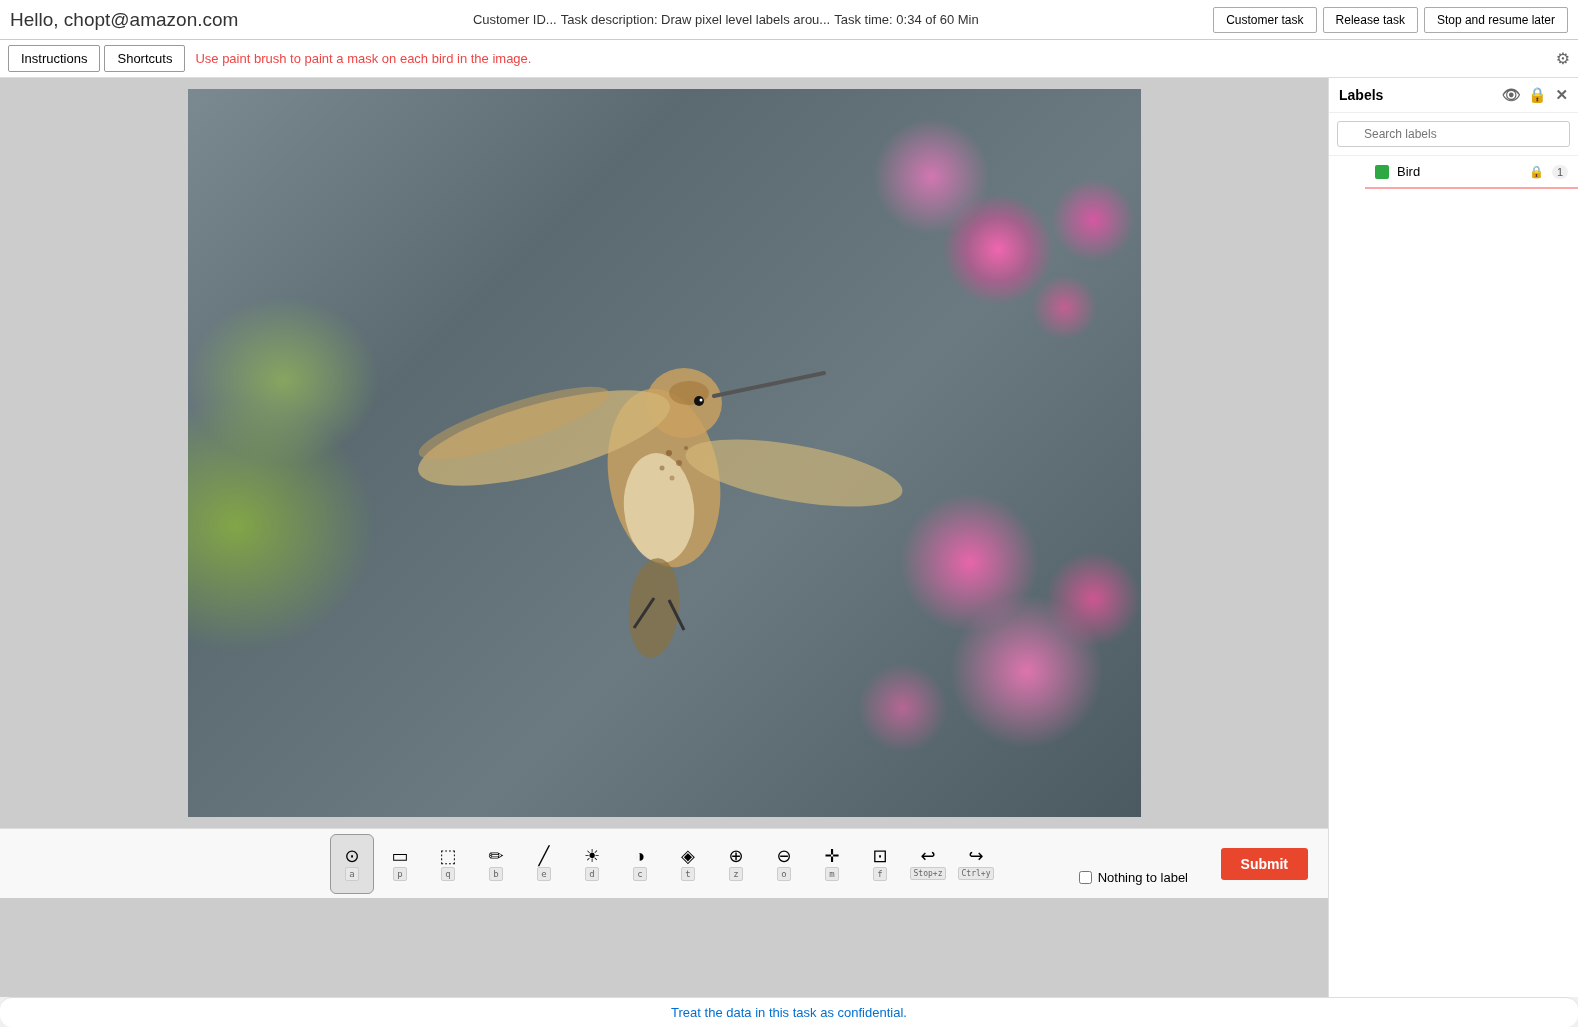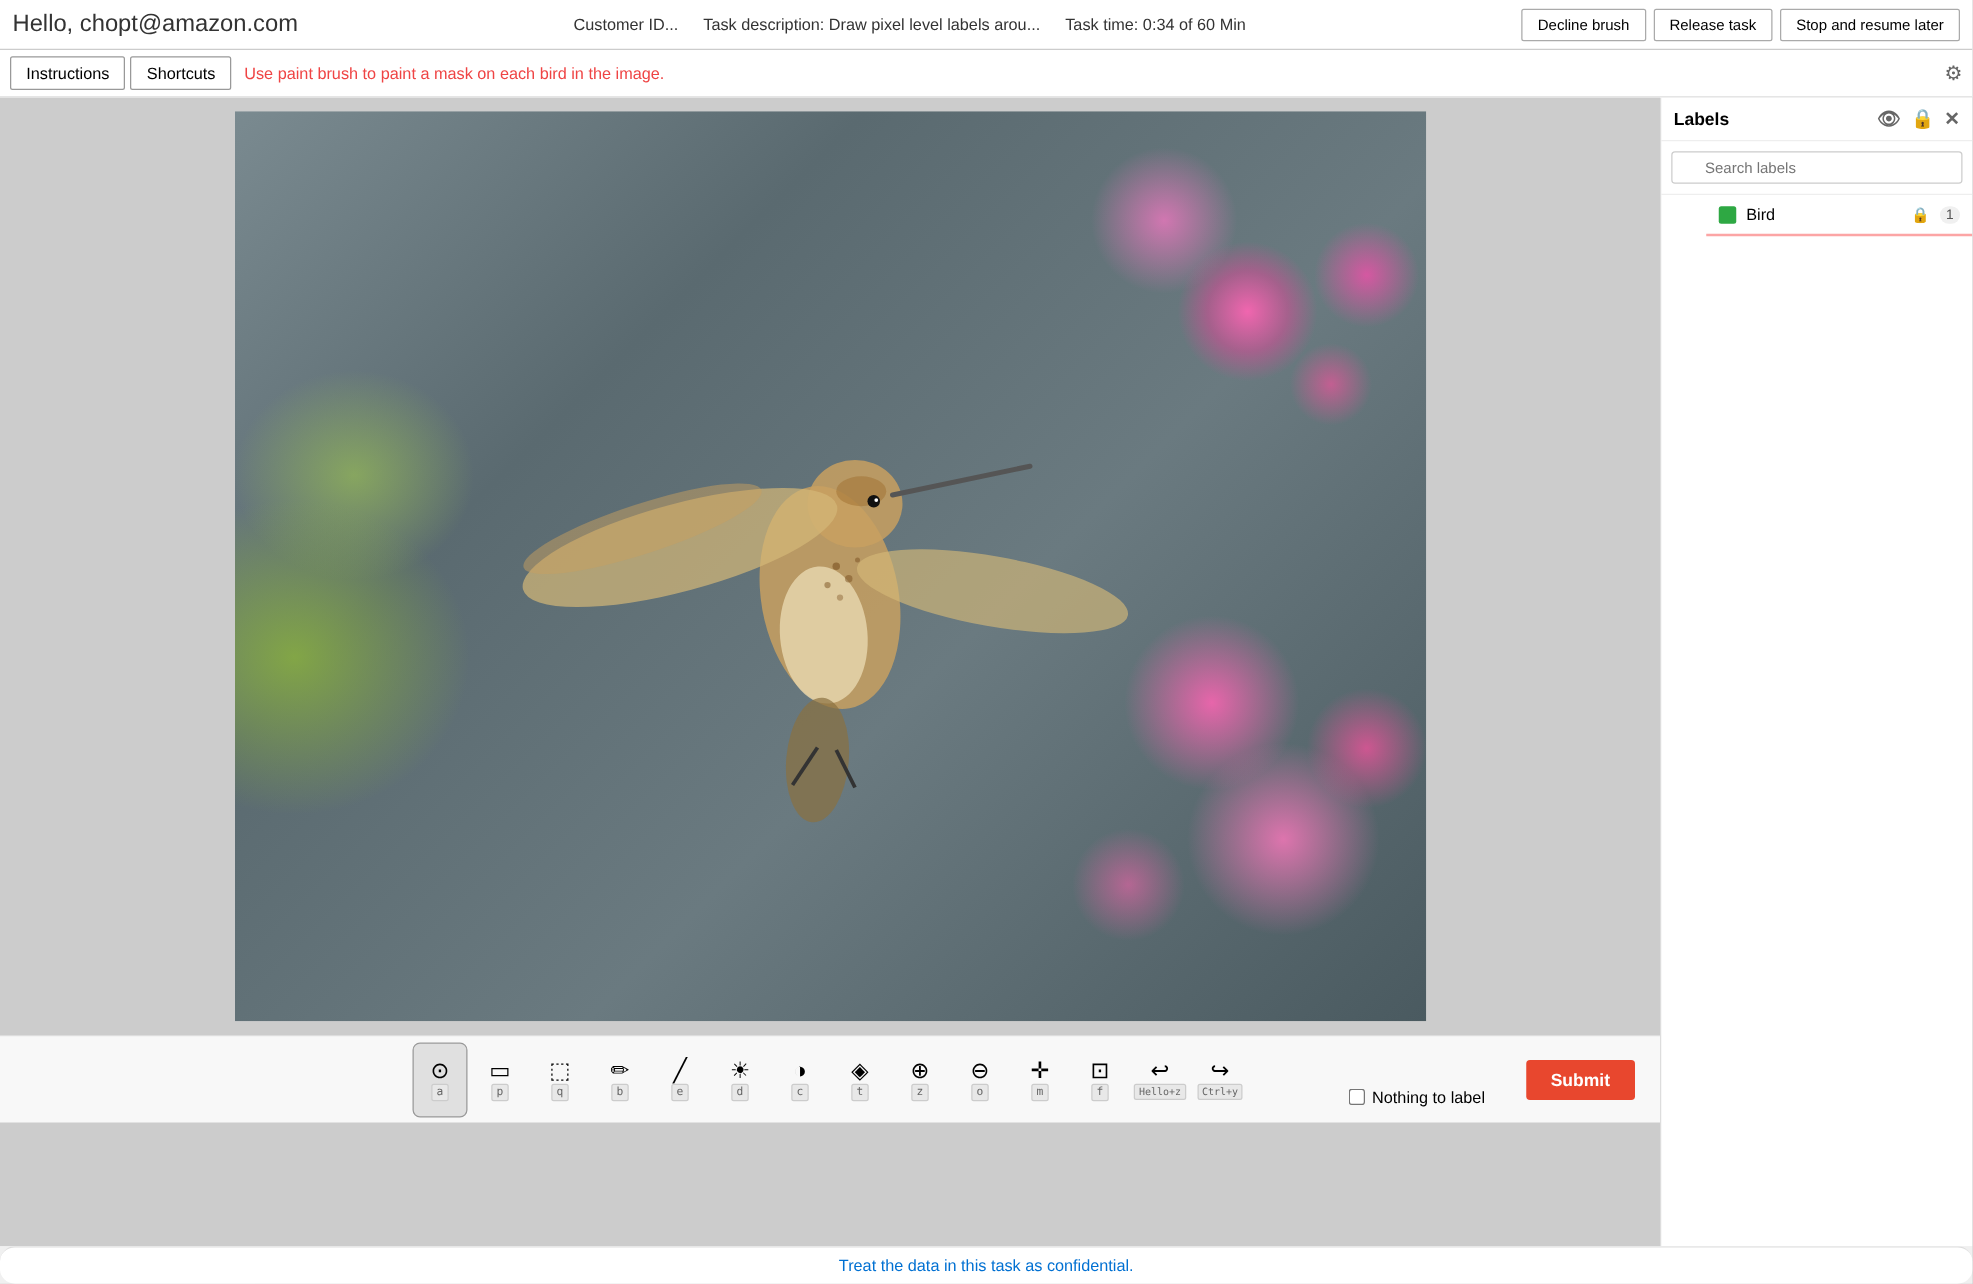--- a/index.html
+++ b/index.html
@@ -9,21 +9,21 @@
     #header {
       display: flex;
       align-items: center;
       background: #fff;
       border-bottom: 1px solid #ccc;
       height: 40px;
       padding: 0 10px;
       gap: 20px;
     }
     #header .greeting { font-size: 19px; color: #333; flex-shrink: 0; }
-    #header .task-info { display: flex; gap: 20px; flex: 1; justify-content: center; font-size: 13px; color: #333; }
+    #header .task-info { display: flex; gap: 4px; flex: 1; justify-content: center; font-size: 13px; color: #333; }
     #header .task-info span { white-space: nowrap; }
     #header .header-buttons { display: flex; gap: 6px; align-items: center; }
     .header-btn {
       padding: 5px 12px;
       border: 1px solid #aaa;
       background: #fff;
       cursor: pointer;
       font-size: 12px;
       border-radius: 2px;
     }
@@ -258,21 +258,21 @@
 <body>
 
 <div id="header">
   <span class="greeting">Hello, chopt@amazon.com</span>
   <div class="task-info">
     <span>Customer ID...</span>
     <span>Task description: Draw pixel level labels arou...</span>
     <span>Task time: 0:34 of 60 Min</span>
   </div>
   <div class="header-buttons">
-    <button class="header-btn">Decline brush</button>
+    <button class="header-btn">Customer task</button>
     <button class="header-btn">Release task</button>
     <button class="header-btn">Stop and resume later</button>
   </div>
 </div>
 
 <div id="toolbar-bar">
   <button class="tab-btn">Instructions</button>
   <button class="tab-btn">Shortcuts</button>
   <span class="instruction-text">Use paint brush to paint a mask on each bird in the image.</span>
   <span class="settings-icon">⚙</span>
@@ -365,21 +365,21 @@
         <div class="tool-item">
           <span class="tool-icon">✛</span>
           <span class="tool-key">m</span>
         </div>
         <div class="tool-item">
           <span class="tool-icon">⊡</span>
           <span class="tool-key">f</span>
         </div>
         <div class="tool-item">
           <span class="tool-icon">↩</span>
-          <span class="tool-key tool-key-wide">Hello+z</span>
+          <span class="tool-key tool-key-wide">Stop+z</span>
         </div>
         <div class="tool-item">
           <span class="tool-icon">↪</span>
           <span class="tool-key tool-key-wide">Ctrl+y</span>
         </div>
 
         <div class="nothing-label-area">
           <input type="checkbox" id="nothing-checkbox" style="">
           <label for="nothing-checkbox">Nothing to label</label>
         </div>

